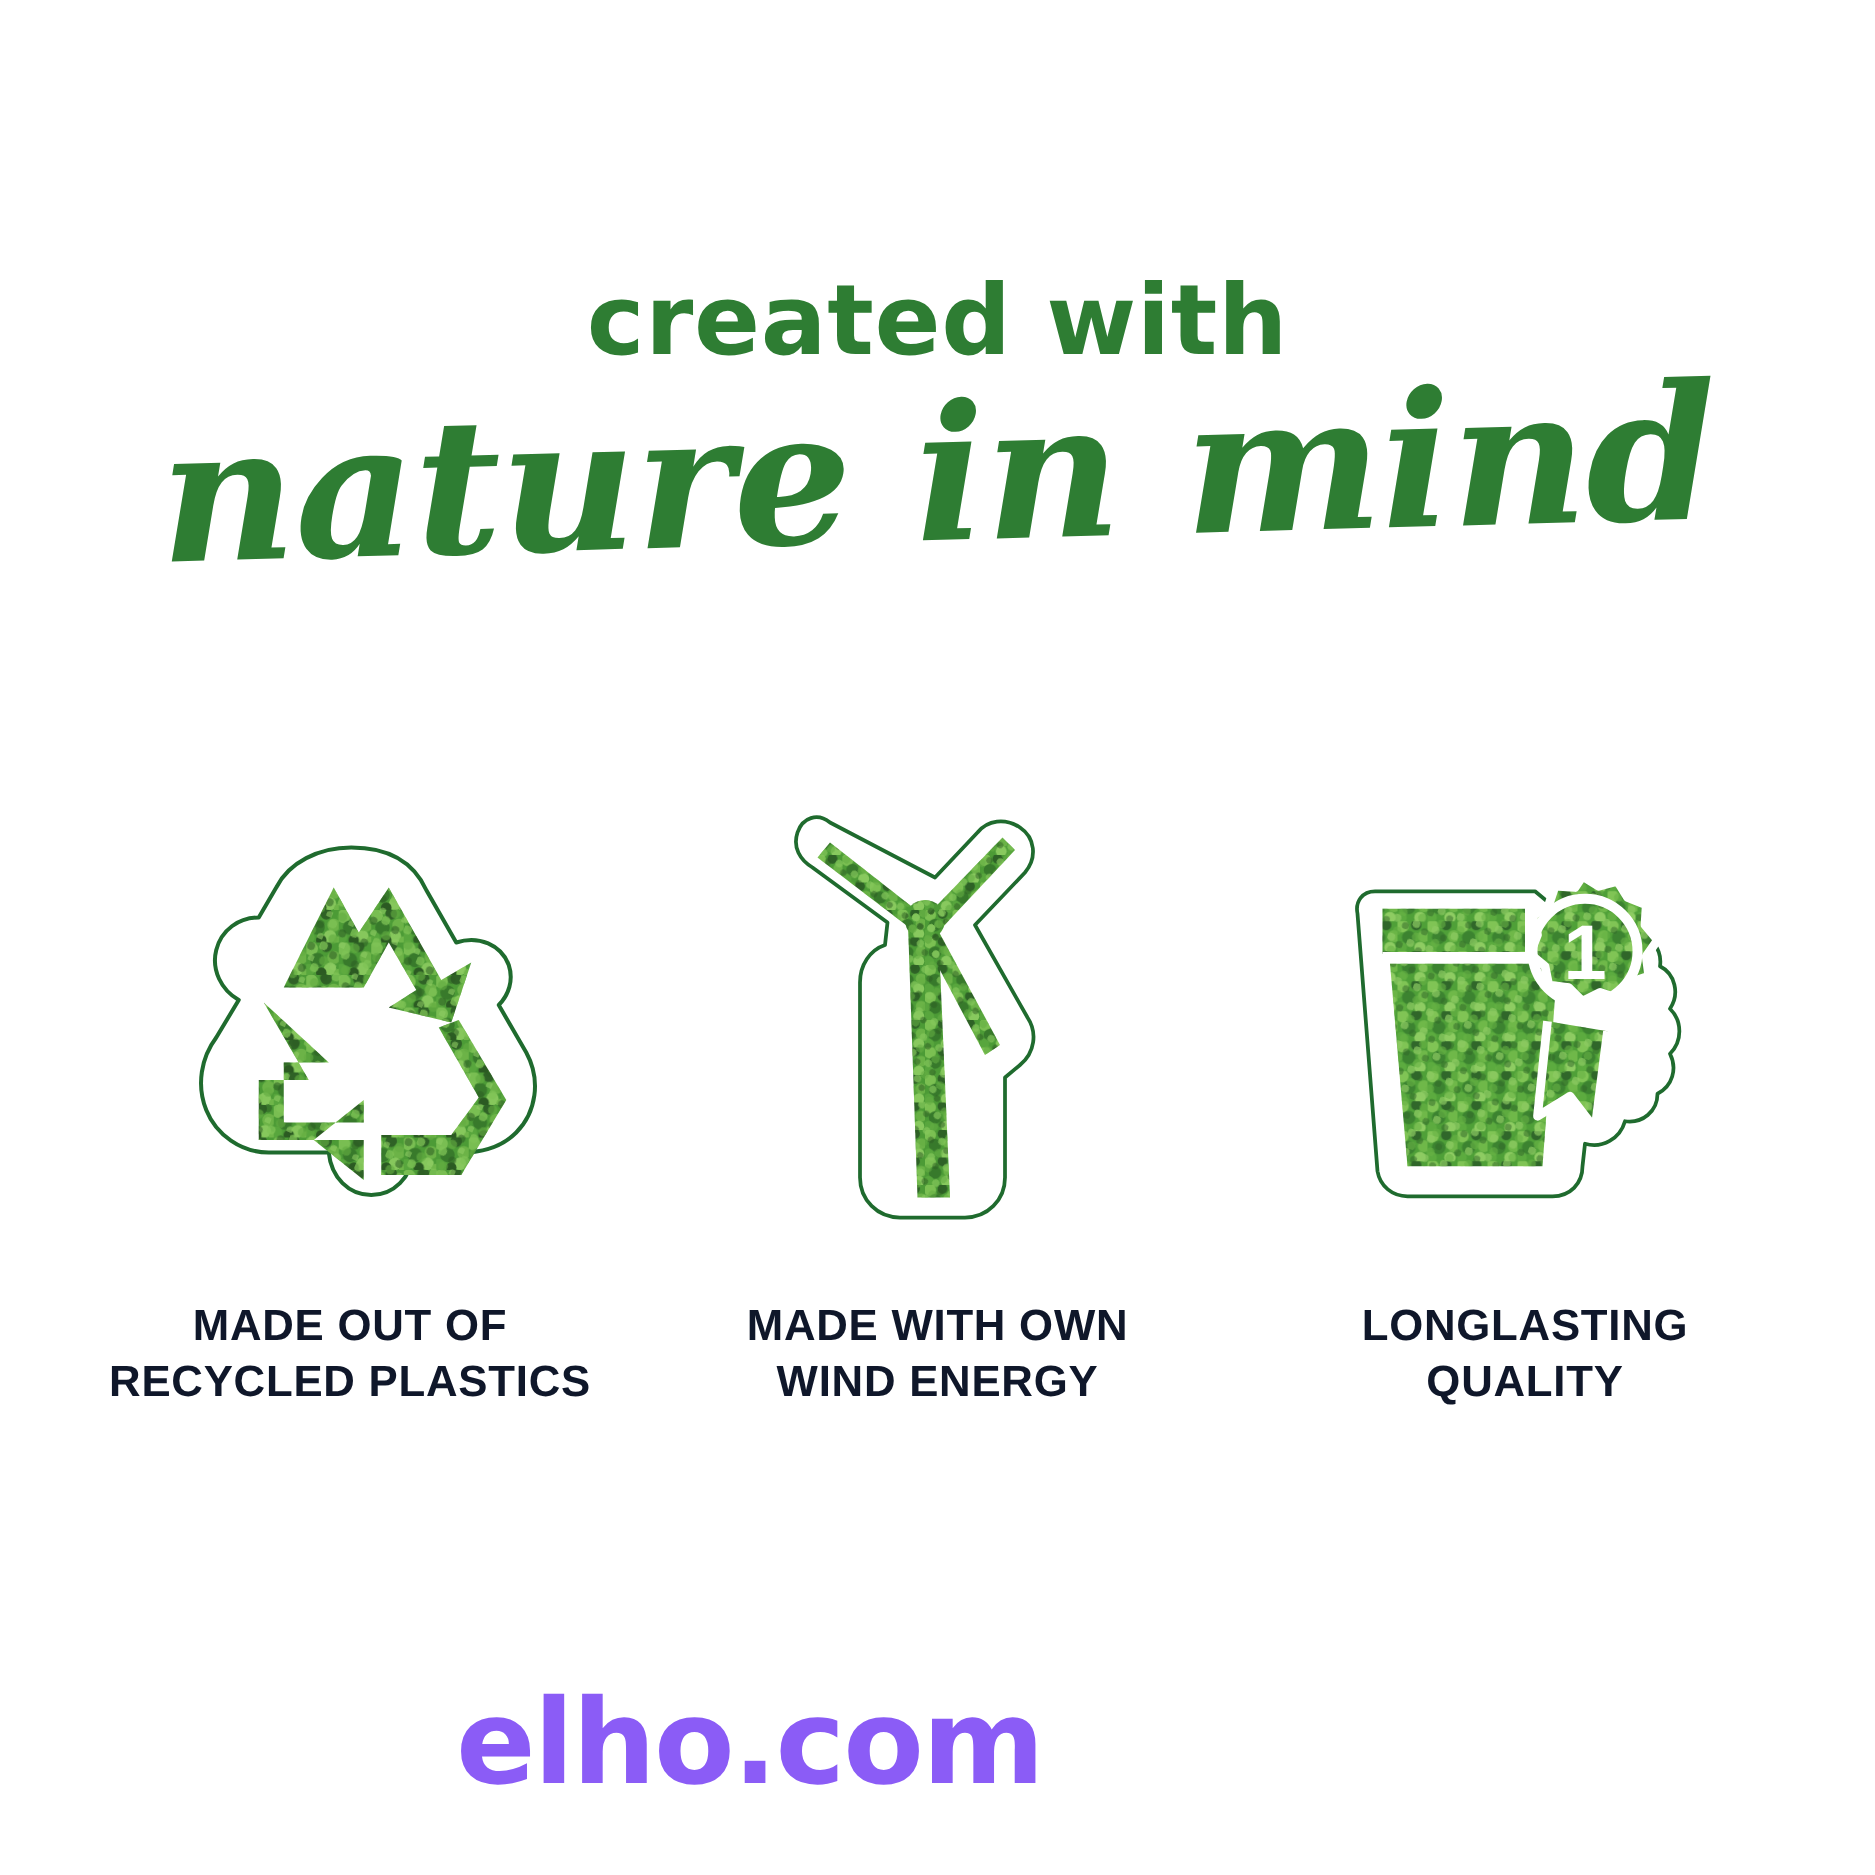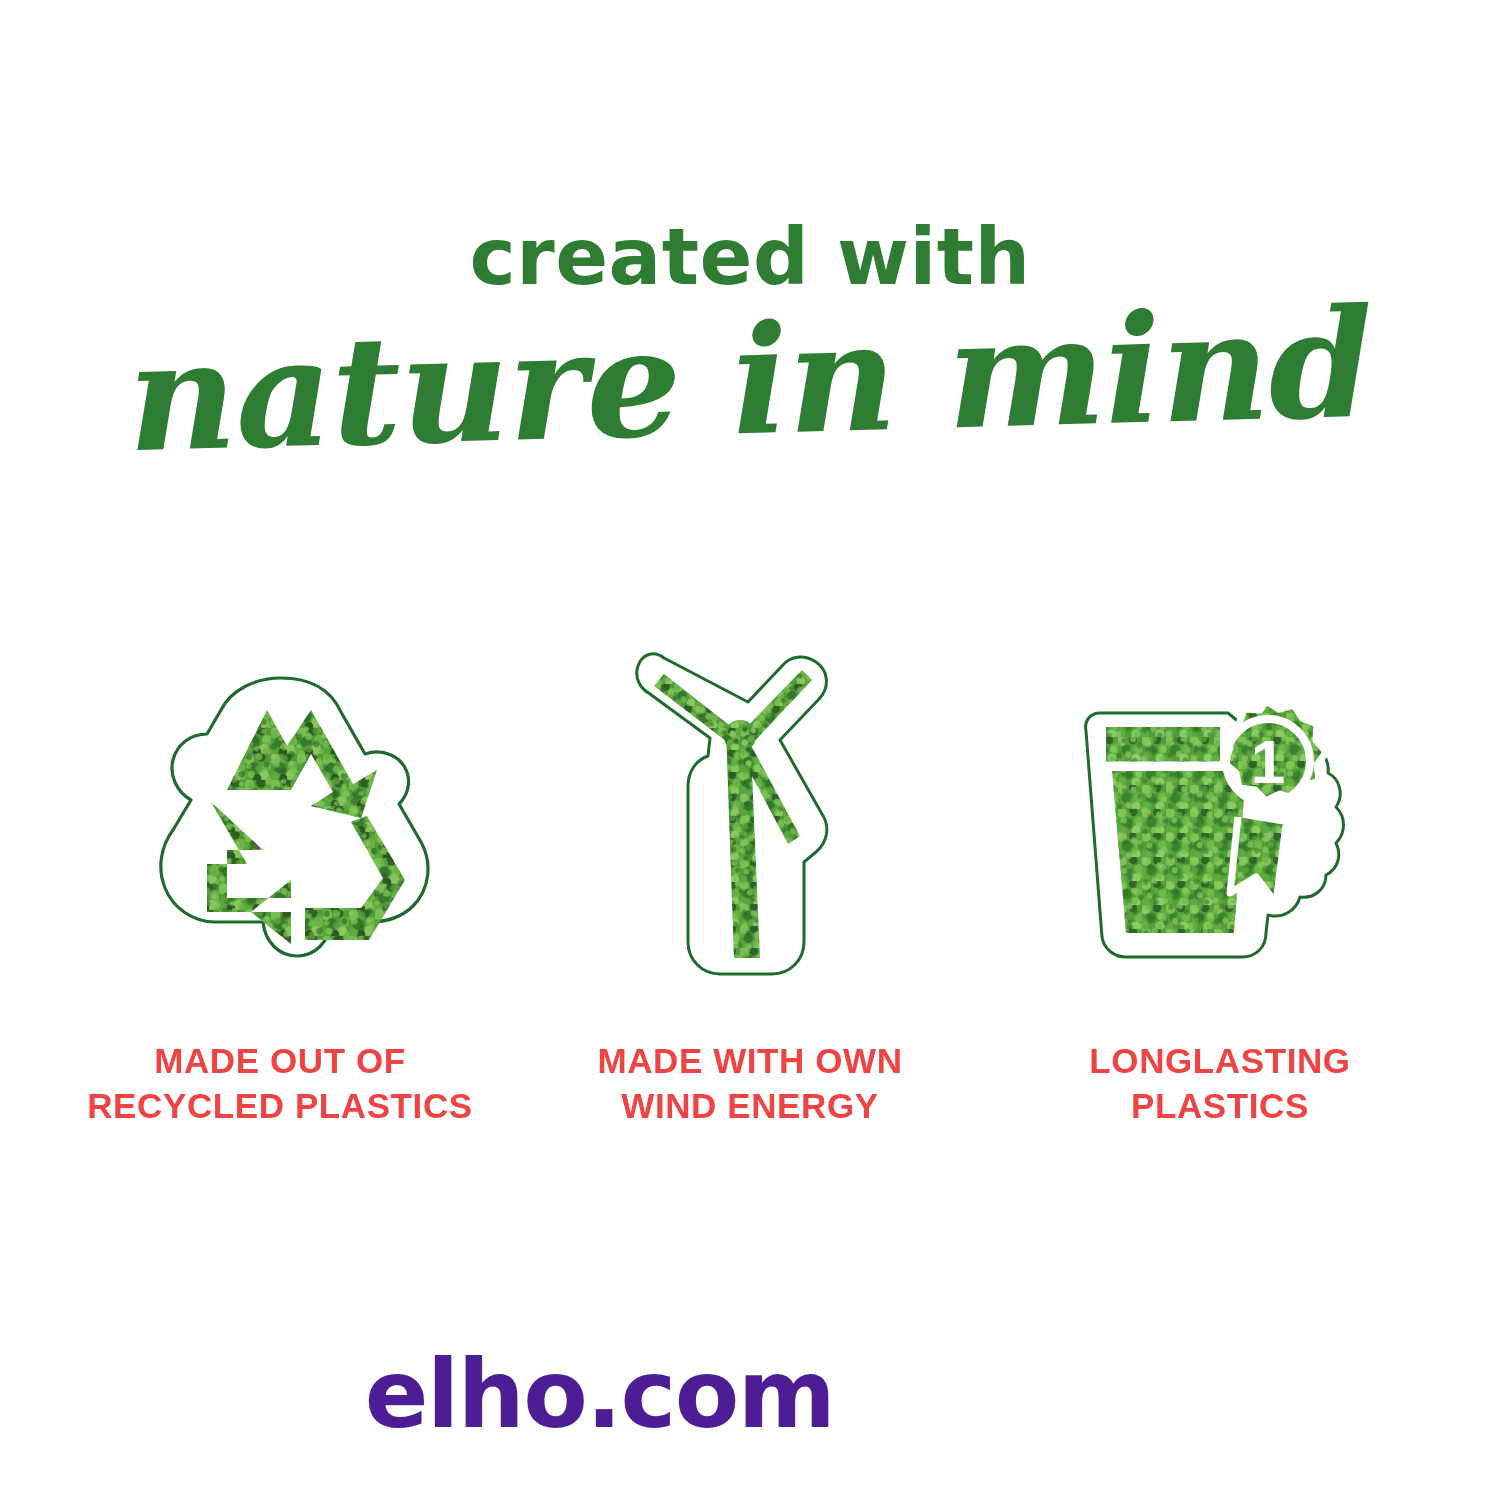--- a/index.html
+++ b/index.html
@@ -86,42 +86,42 @@
   }
 
   .feature-caption {
     margin-top: 22px;
     text-align: center;
     font-family: "Liberation Sans", sans-serif;
     font-weight: 700;
     font-size: 35px;
     line-height: 1.28;
     letter-spacing: 0.6px;
-    color: #ef4444;
+    color: #0f172a;
     white-space: pre-line;
   }
 
   
   .feature.col-1 .feature-caption { margin-top: 24px; }
   .feature.col-2 .feature-caption { margin-top: 24px; }
   .feature.col-3 .feature-caption { margin-top: 24px; }
 
   
   .footer-logo {
     position: absolute;
     left: 0;
     top: 1348px;
     width: 1199px;
     text-align: center;
     font-family: "DejaVu Sans", sans-serif;
     font-weight: 700;
     font-size: 94px;
     line-height: 1;
     letter-spacing: -1.5px;
-    color: #4c1d95;
+    color: #8b5cf6;
     user-select: none;
   }
 </style>
 </head>
 <body>
 
 <div class="poster">
 
   <div class="headline">
     <span class="headline-top">created with</span>
@@ -322,20 +322,20 @@
             <path d="M36 100 L150 100"></path>
             <path d="M196 36 l13 8 l15 -4 l8 13 l15 6 l-1 16 l10 12 l-9 13 l2 16 l-15 5 l-9 13 l-15 -5 l-14 7 l-11 -11 l-16 -2 l-3 -15 l-12 -10 l6 -15 l-4 -15 l13 -9 l5 -15 l16 1 Z"></path>
             <path d="M168 152 L160 228 L186 212 L206 238 L216 160"></path>
           </g>
 
           <circle cx="198" cy="96" r="42" fill="none" stroke="#ffffff" stroke-width="8"></circle>
           <text x="198" y="118" text-anchor="middle" font-family="Liberation Sans, sans-serif" font-size="62" font-weight="700" fill="#ffffff">1</text>
         </svg>
       </div>
       <div class="feature-caption">LONGLASTING
-PLASTICS</div>
+QUALITY</div>
     </div>
 
   </div>
 
   <div class="footer-logo">elho.com</div>
 
 </div>
 
 </body></html>

